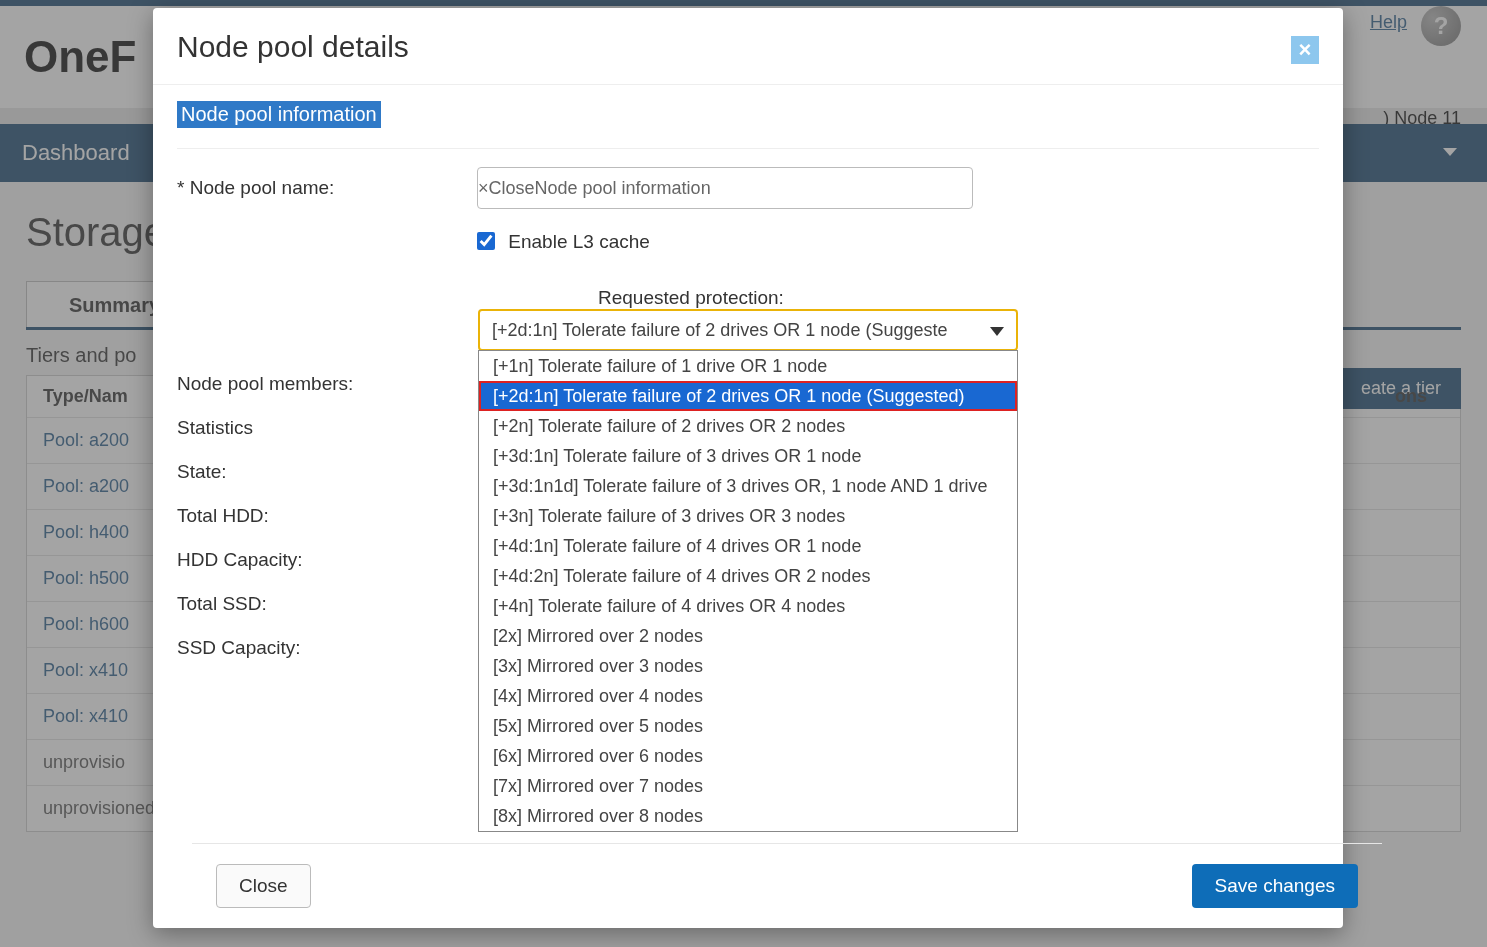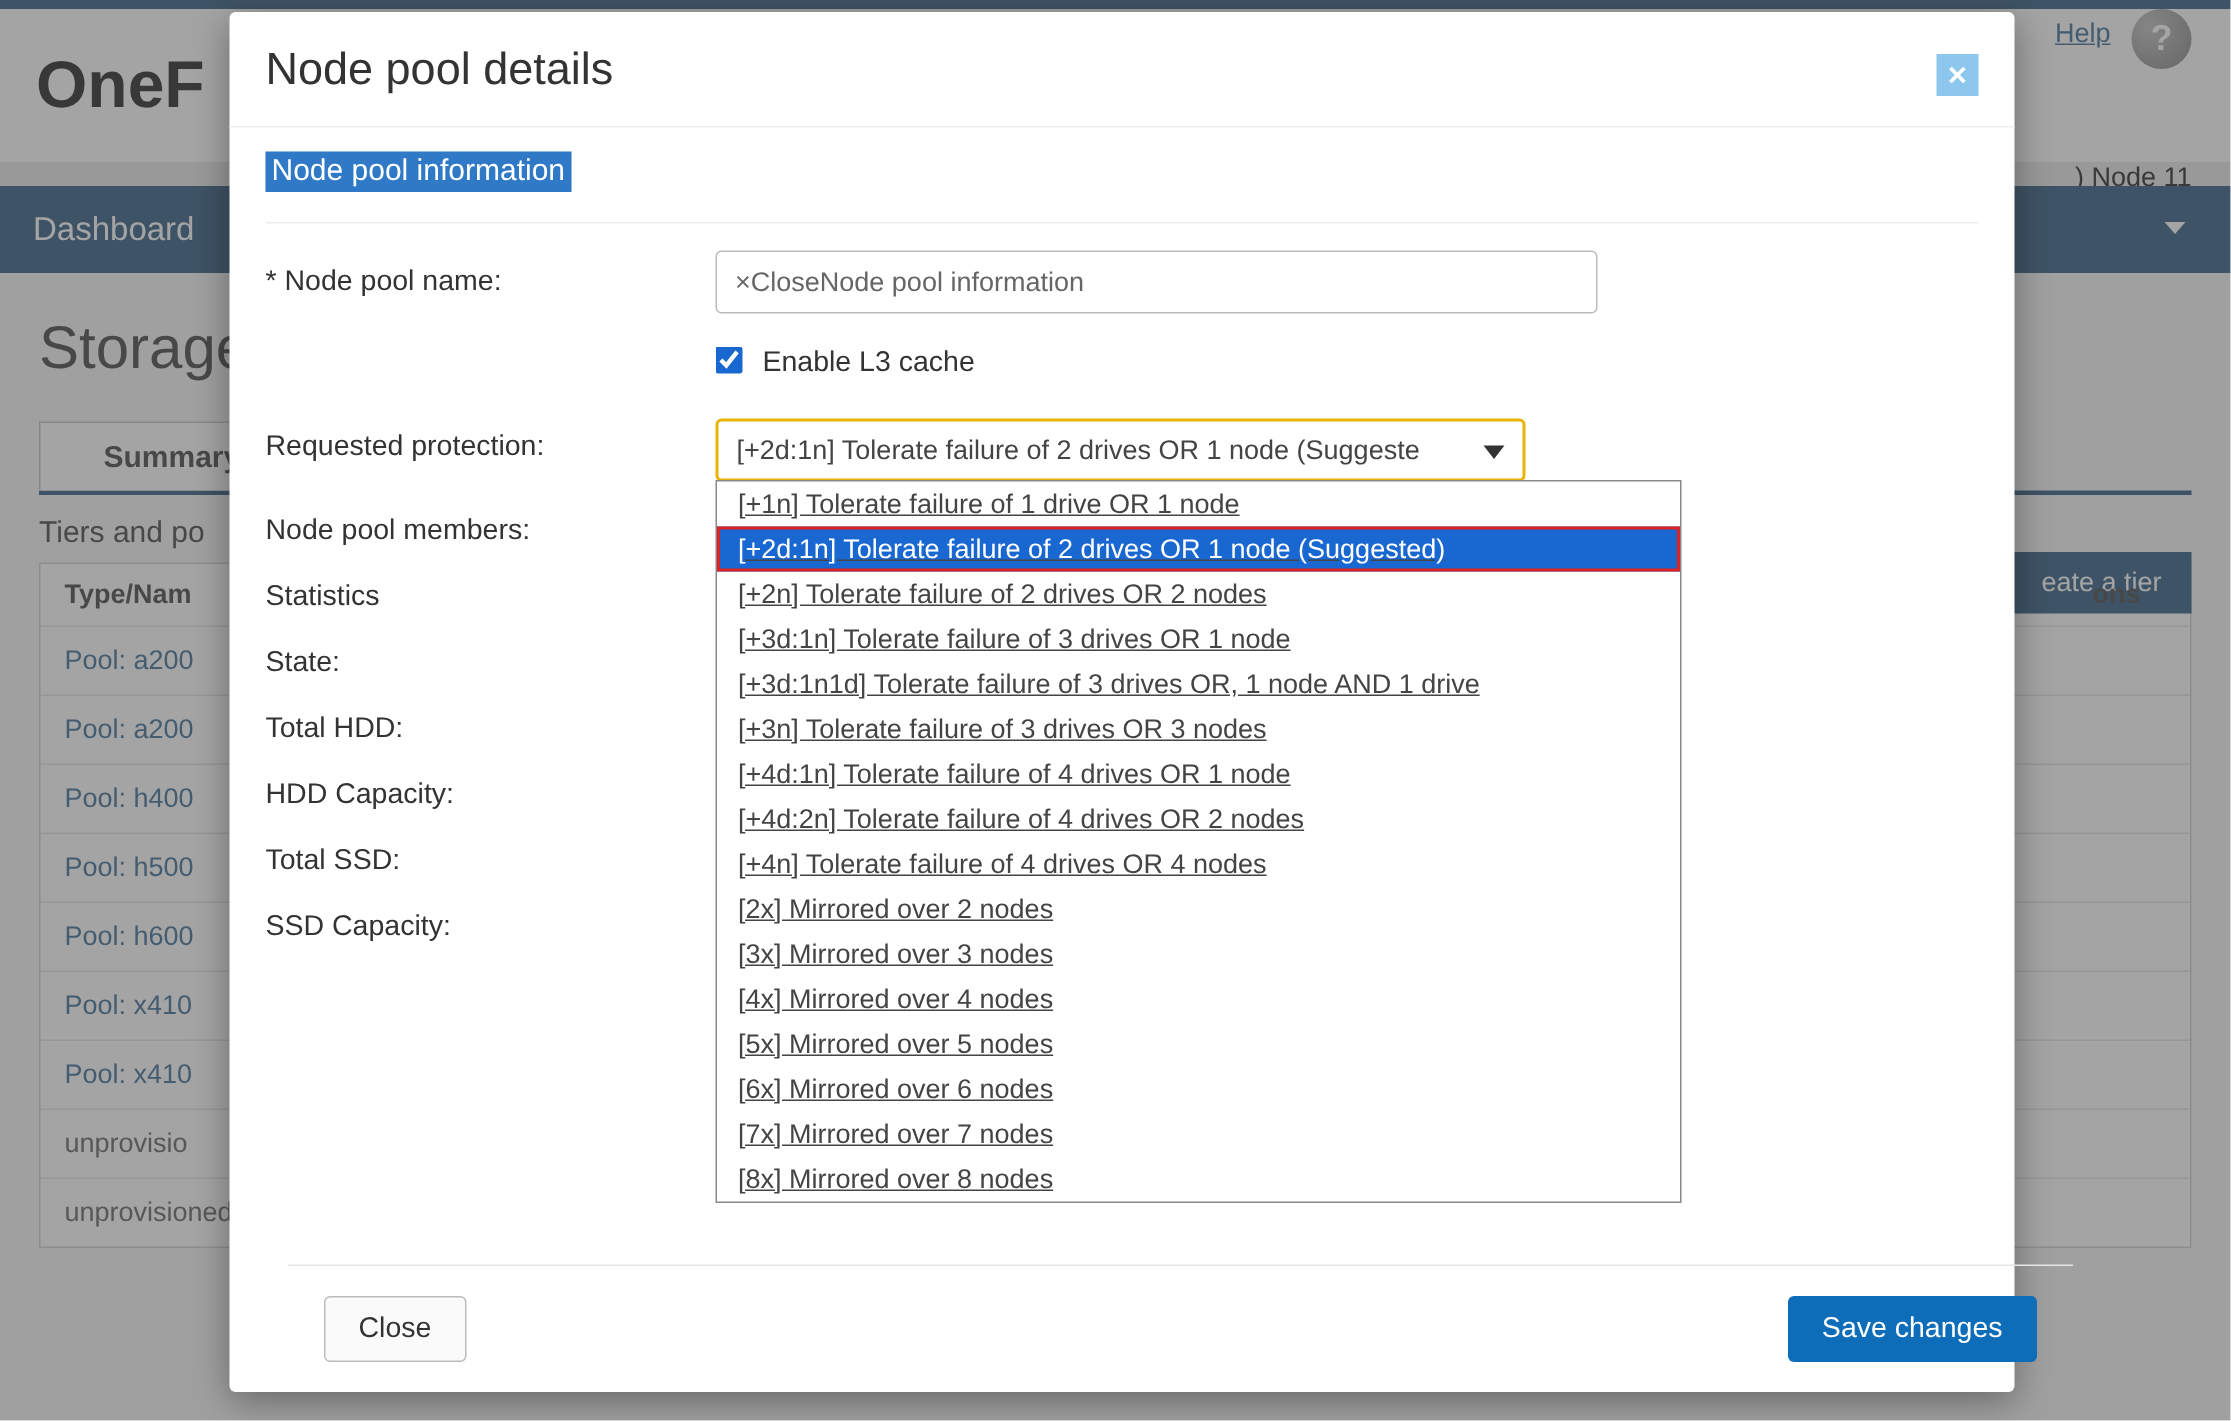--- a/index.html
+++ b/index.html
@@ -212,25 +212,25 @@
     color: #333;
   }
   .form-row .label-col {
     width: 300px;
     flex-shrink: 0;
   }
   .form-row .val-col {
     flex: 1;
   }
   .text-input {
-    width: 588px;
+    width: 496px;
     height: 42px;
     border: 1px solid #bbb;
     border-radius: 4px;
-    padding: 0 12px;
+    padding: 0 0;
     font-size: 18px;
     color: #666;
   }
   .checkbox-input {
     width: 18px; height: 18px;
     accent-color: #1968d2;
     margin-right: 8px;
     vertical-align: -2px;
   }
   .select-wrap {
@@ -257,27 +257,26 @@
     position: absolute;
     right: 12px; top: 16px;
     width: 0; height: 0;
     border-left: 7px solid transparent;
     border-right: 7px solid transparent;
     border-top: 9px solid #333;
   }
   .dropdown-list {
     position: absolute;
     left: 0; top: 41px;
-    width: 644px;
+    width: 540px;
     background: #fff;
     border: 1px solid #888;
     z-index: 10;
     font-size: 18px;
     color: #444;
-    text-decoration: underline;
   }
   .dropdown-list .opt {
     padding: 2px 14px;
     line-height: 26px;
     cursor: pointer;
     white-space: nowrap;
     overflow: hidden;
   }
   .dropdown-list .opt.selected {
     background: #1968d2;
@@ -398,21 +397,21 @@
     <div class="form-row" style="margin-bottom:26px;">
       <div class="label-col"></div>
       <div class="val-col">
         <label style="cursor:pointer;">
           <input type="checkbox" class="checkbox-input" checked="" style="">
           <span>Enable L3 cache</span>
         </label>
       </div>
     </div>
 
-    <div class="form-row" style="align-items:flex-start;">
+    <div class="form-row" style="align-items:center;flex-direction:column;">
       <div class="label-col" style="padding-top:8px;">Requested protection:</div>
       <div class="val-col">
         <div class="select-wrap">
           <button class="select-box">
             <span>[+2d:1n] Tolerate failure of 2 drives OR 1 node (Suggeste</span>
           </button>
           <div class="dropdown-list" id="protection-options">
               <div class="opt">[+1n] Tolerate failure of 1 drive OR 1 node</div>
               <div class="opt selected">[+2d:1n] Tolerate failure of 2 drives OR 1 node (Suggested)</div>
               <div class="opt">[+2n] Tolerate failure of 2 drives OR 2 nodes</div>

